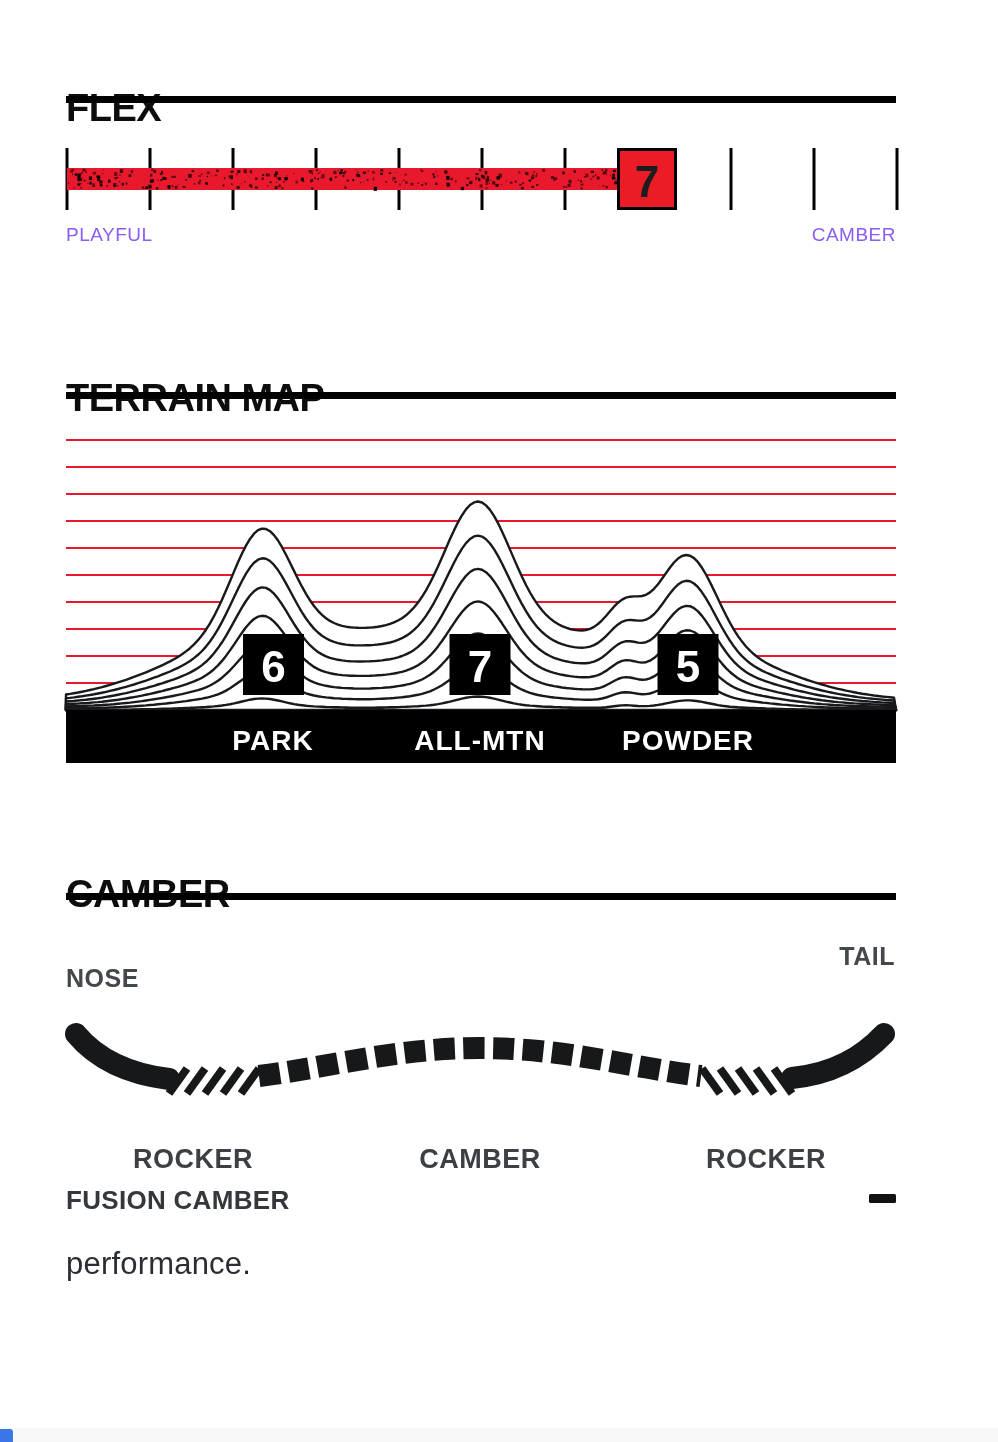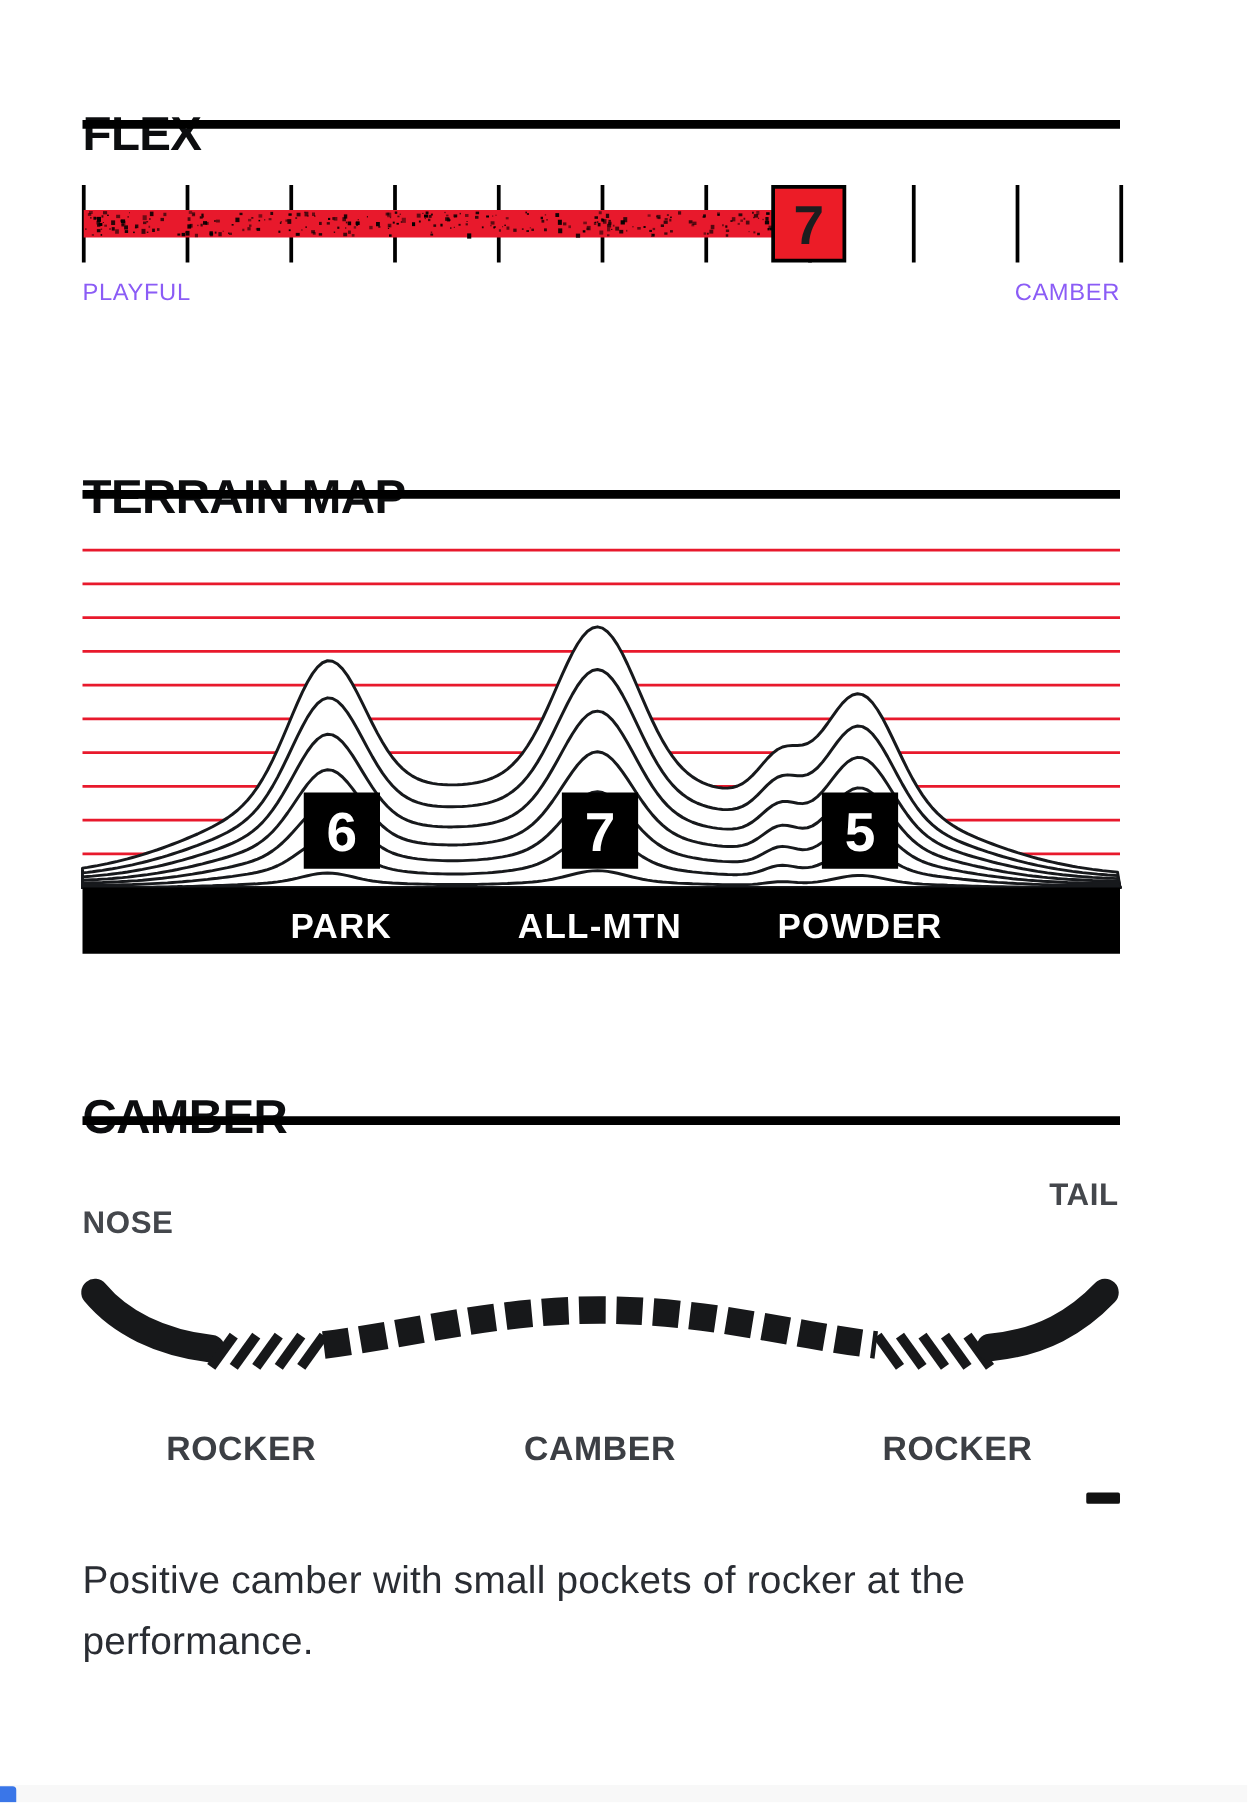--- a/index.html
+++ b/index.html
@@ -423,23 +423,23 @@
       <line x1="690" y1="56.5" x2="708" y2="81.5"></line>
       <line x1="708" y1="56.5" x2="726" y2="81.5"></line>
     </g>
     <path d="M 726,66 C 768,62 796,45 818,22" fill="none" stroke="#17181a" stroke-width="22" stroke-linecap="round"></path>
   </svg>
 
   <div class="zone-label" style="left:83px;">ROCKER</div>
   <div class="zone-label" style="left:370px;">CAMBER</div>
   <div class="zone-label" style="left:656px;">ROCKER</div>
 
+  <div class="fusion-title">FUSION CAMBER</div>
   <div class="minus-icon"></div>
 
   <div class="para">
-    <div>Positive camber with small pockets of rocker at the</div>
     <div>performance.</div>
   </div>
 
   <div class="bottom-band"></div>
   <div class="corner-widget"></div>
 
 </div>
 
 </body></html>

